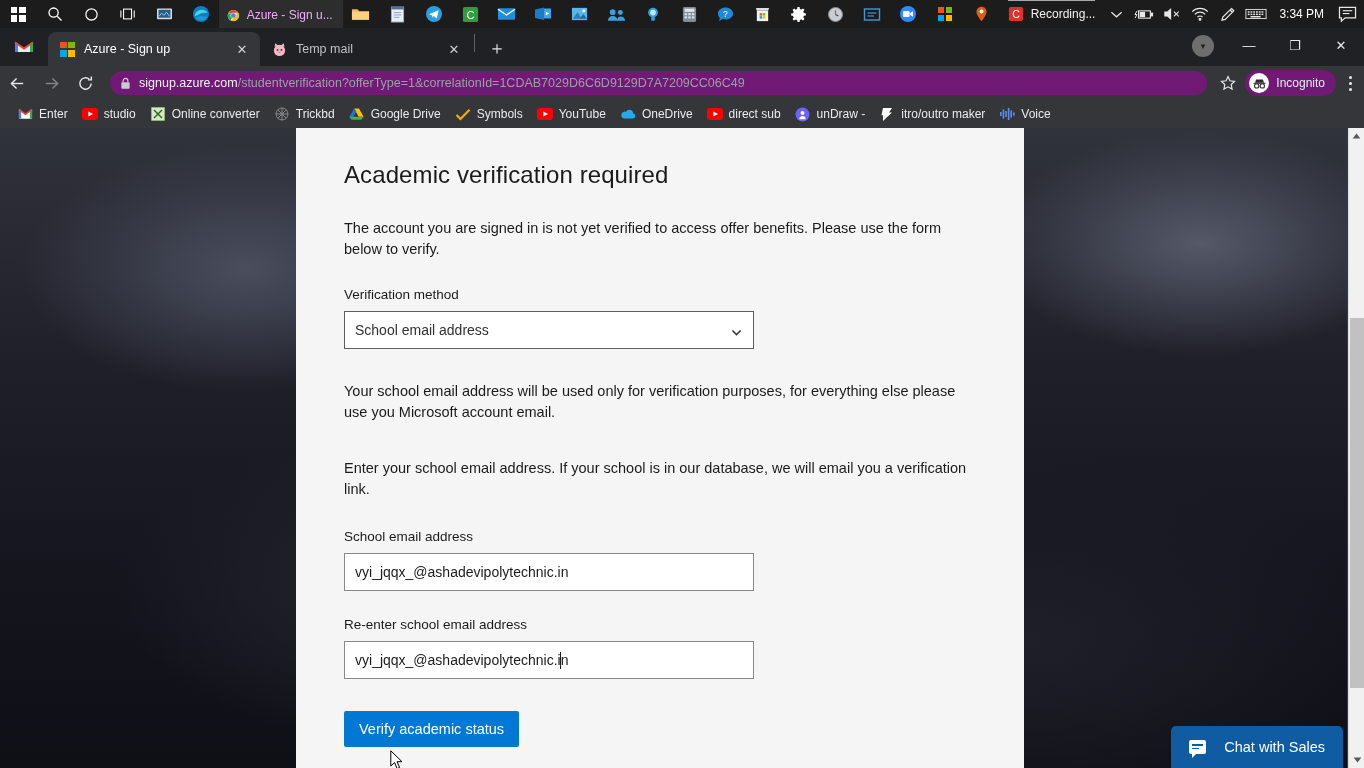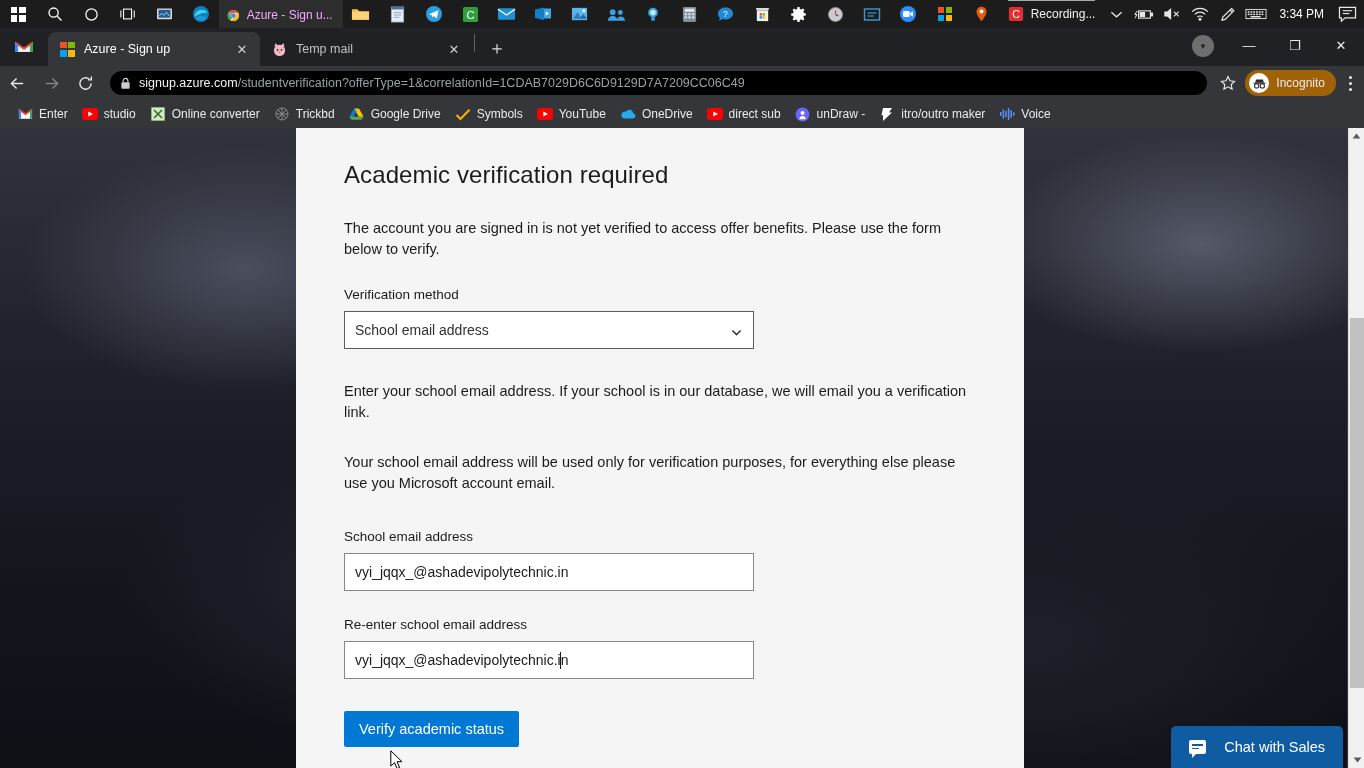--- a/index.html
+++ b/index.html
@@ -97,31 +97,31 @@
 
   .chrome-toolbar {
     position: absolute; top: 66px; left: 0; width: 1364px; height: 34px;
     background: #35363a; display: flex; align-items: center;
     z-index: 50;
   }
   .nav-btn { width: 34px; height: 34px; display:flex;align-items:center;justify-content:center;
     color:#e8eaed; font-size:16px; }
   .nav-btn.fwd { color:#80868b; }
   .omnibox {
-    flex: 1; height: 24px; background: #000000; border-radius: 13px;
+    flex: 1; height: 24px; background: #701a75; border-radius: 13px;
     display: flex; align-items: center; gap: 8px;
     padding: 0 10px; margin: 0 6px 0 8px;
     font-size: 12.5px; color: #9aa0a6; overflow: hidden; white-space: nowrap;
   }
   .url-host { color: #f1f3f4; }
   .star-btn { width:30px;height:34px;display:flex;align-items:center;justify-content:center;
     color:#e8eaed;font-size:14px;}
   .incognito {
     display:flex; align-items:center; gap:7px; height:26px;
-    background:#a16207; border-radius:13px; padding:0 11px 0 4px;
+    background:#701a75; border-radius:13px; padding:0 11px 0 4px;
     color:#e8eaed; font-size:12px; margin-left: 2px; white-space:nowrap;
   }
   .incog-av { width:20px;height:20px;border-radius:50%;background:#ffffff;
     display:flex;align-items:center;justify-content:center;}
   .kebab { width:28px;height:34px;display:flex;align-items:center;justify-content:center;
     color:#e8eaed;font-size:14px;letter-spacing:0; }
 
   .bookmarks {
     position: absolute; top: 100px; left: 0; width: 1364px; height: 28px;
     background: #35363a; display: flex; align-items: center;
@@ -733,23 +733,23 @@
           <select class="sel">
             <option>School email address</option>
           </select>
           <span class="sel-chev">
             <svg width="11" height="11" viewBox="0 0 12 12" fill="none" stroke="#3b3a39" stroke-width="1.8">
                 <polyline points="1.5,3.8 6,8.2 10.5,3.8"></polyline>
               </svg>
           </span>
         </div>
 
+        <p class="body-text" style="margin-bottom:36px;">Your school email address will be used only for verification purposes, for everything else please use you Microsoft account email.</p>
+
         <p class="body-text" style="margin-bottom:30px;">Enter your school email address. If your school is in our database, we will email you a verification link.</p>
-
-        <p class="body-text" style="margin-bottom:36px;">Your school email address will be used only for verification purposes, for everything else please use you Microsoft account email.</p>
 
         <div class="group">
           <label class="field-label">School email address</label>
           <input class="txt" type="text" value="vyi_jqqx_@ashadevipolytechnic.in" style="">
         </div>
 
         <div class="group" style="position:relative;">
           <label class="field-label">Re-enter school email address</label>
           <div style="position:relative;width:410px;">
             <input class="txt" type="text" value="vyi_jqqx_@ashadevipolytechnic.in" style="">

